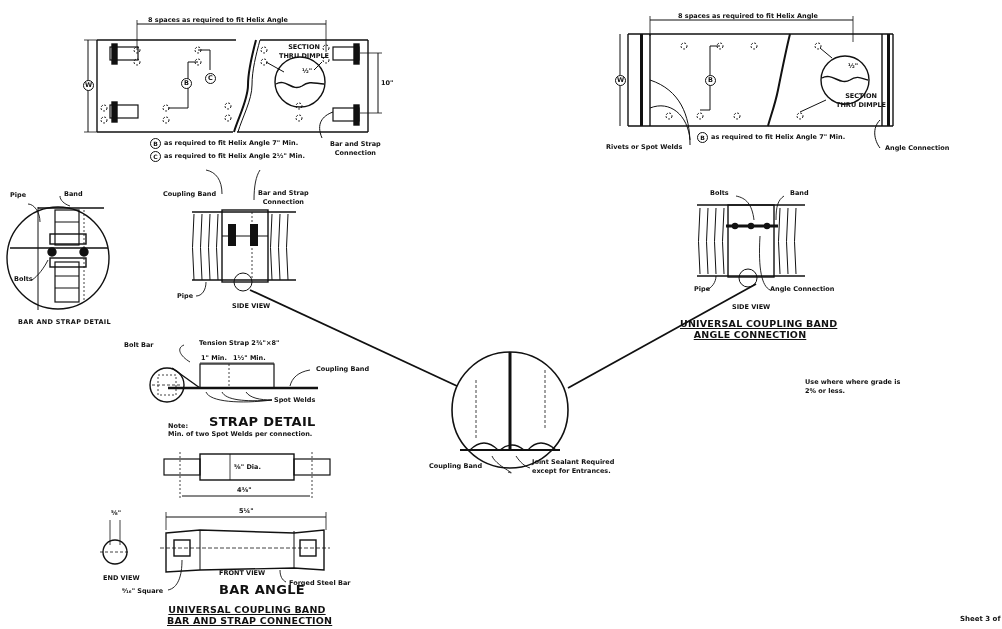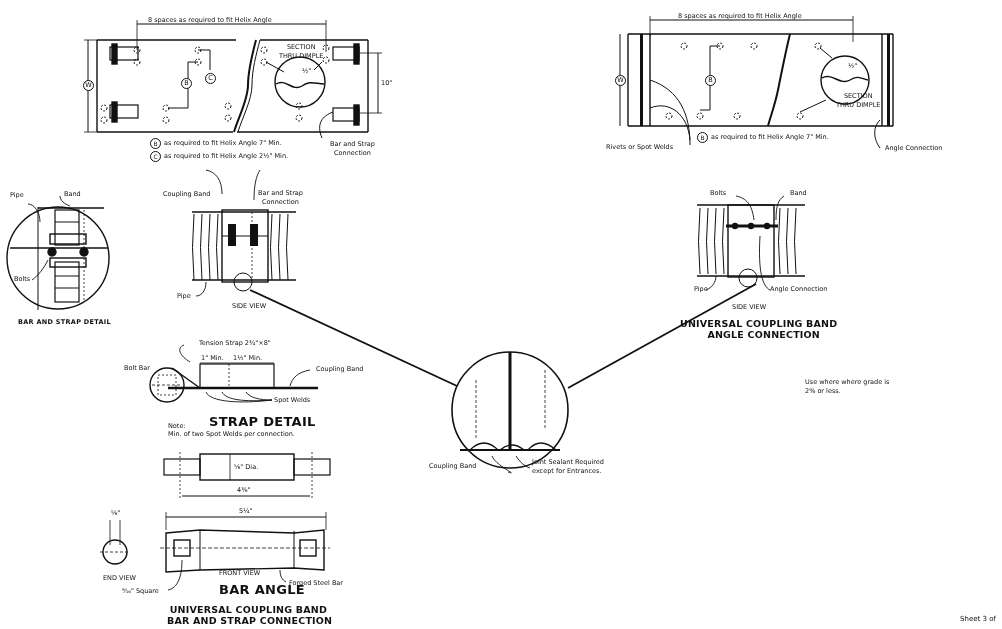--- a/index.html
+++ b/index.html
@@ -1,20 +1,20 @@
 <!DOCTYPE html>
 <html><head>
   <meta charset="utf-8">
   <style>
     html, body { margin:0; padding:0; background:#fff; }
     body { width:1002px; height:629px; position:relative; overflow:hidden; font-family:"DejaVu Sans", sans-serif; color:#111; }
     svg.sheet { position:absolute; left:0; top:0; }
-    .lbl { position:absolute; font-size:6.5px; font-weight:normal; white-space:nowrap; color:#111; line-height:1; }
+    .lbl { position:absolute; font-size:6.5px; font-weight:bold; white-space:nowrap; color:#111; line-height:1; }
     .cap { position:absolute; font-size:13px; font-weight:bold; white-space:nowrap; letter-spacing:0.3px; }
-    .ttl { position:absolute; font-size:9.5px; font-weight:bold; text-align:right; white-space:nowrap; letter-spacing:0.2px; }
+    .ttl { position:absolute; font-size:9.5px; font-weight:bold; text-align:center; white-space:nowrap; letter-spacing:0.2px;text-decoration:underline; }
     .big { position:absolute; font-size:14.5px; font-weight:bold; text-align:center; line-height:17px; white-space:nowrap; }
     .circ { display:inline-block; width:9px; height:9px; border:1.3px solid #111; border-radius:50%; text-align:center; font-size:6px; line-height:9px; margin-right:3px; vertical-align:middle; }
   </style>
 </head>
 <body>
 
 <svg class="sheet" width="1002" height="629" viewBox="0 0 1002 629">
   <g stroke="#111" fill="none" stroke-width="1.4">
 
     <g>
@@ -270,21 +270,21 @@
 <div class="ttl" style="left:680px;top:318px;width:140px;line-height:11px;">
   <div>UNIVERSAL COUPLING BAND</div>
   <div>ANGLE CONNECTION</div>
 </div>
 
 <div class="lbl" style="left:805px;top:378px;line-height:9px;">
   <div>Use where where grade is</div>
   <div>2% or less.</div>
 </div>
 
-<div class="lbl" style="left:124px;top:342px;margin-top:23px;">Bolt Bar</div>
+<div class="lbl" style="left:124px;top:342px;">Bolt Bar</div>
 <div class="lbl" style="left:199px;top:340px;">Tension Strap 2¾"×8"</div>
 <div class="lbl" style="left:201px;top:355px;">1" Min.</div>
 <div class="lbl" style="left:233px;top:355px;">1½" Min.</div>
 <div class="lbl" style="left:316px;top:366px;">Coupling Band</div>
 <div class="lbl" style="left:274px;top:397px;">Spot Welds</div>
 <div class="cap" style="left:209px;top:414px;">STRAP DETAIL</div>
 <div class="lbl" style="left:168px;top:423px;">Note:</div>
 <div class="lbl" style="left:168px;top:431px;">Min. of two Spot Welds per connection.</div>
 
 <div class="lbl" style="left:429px;top:463px;">Coupling Band</div>

